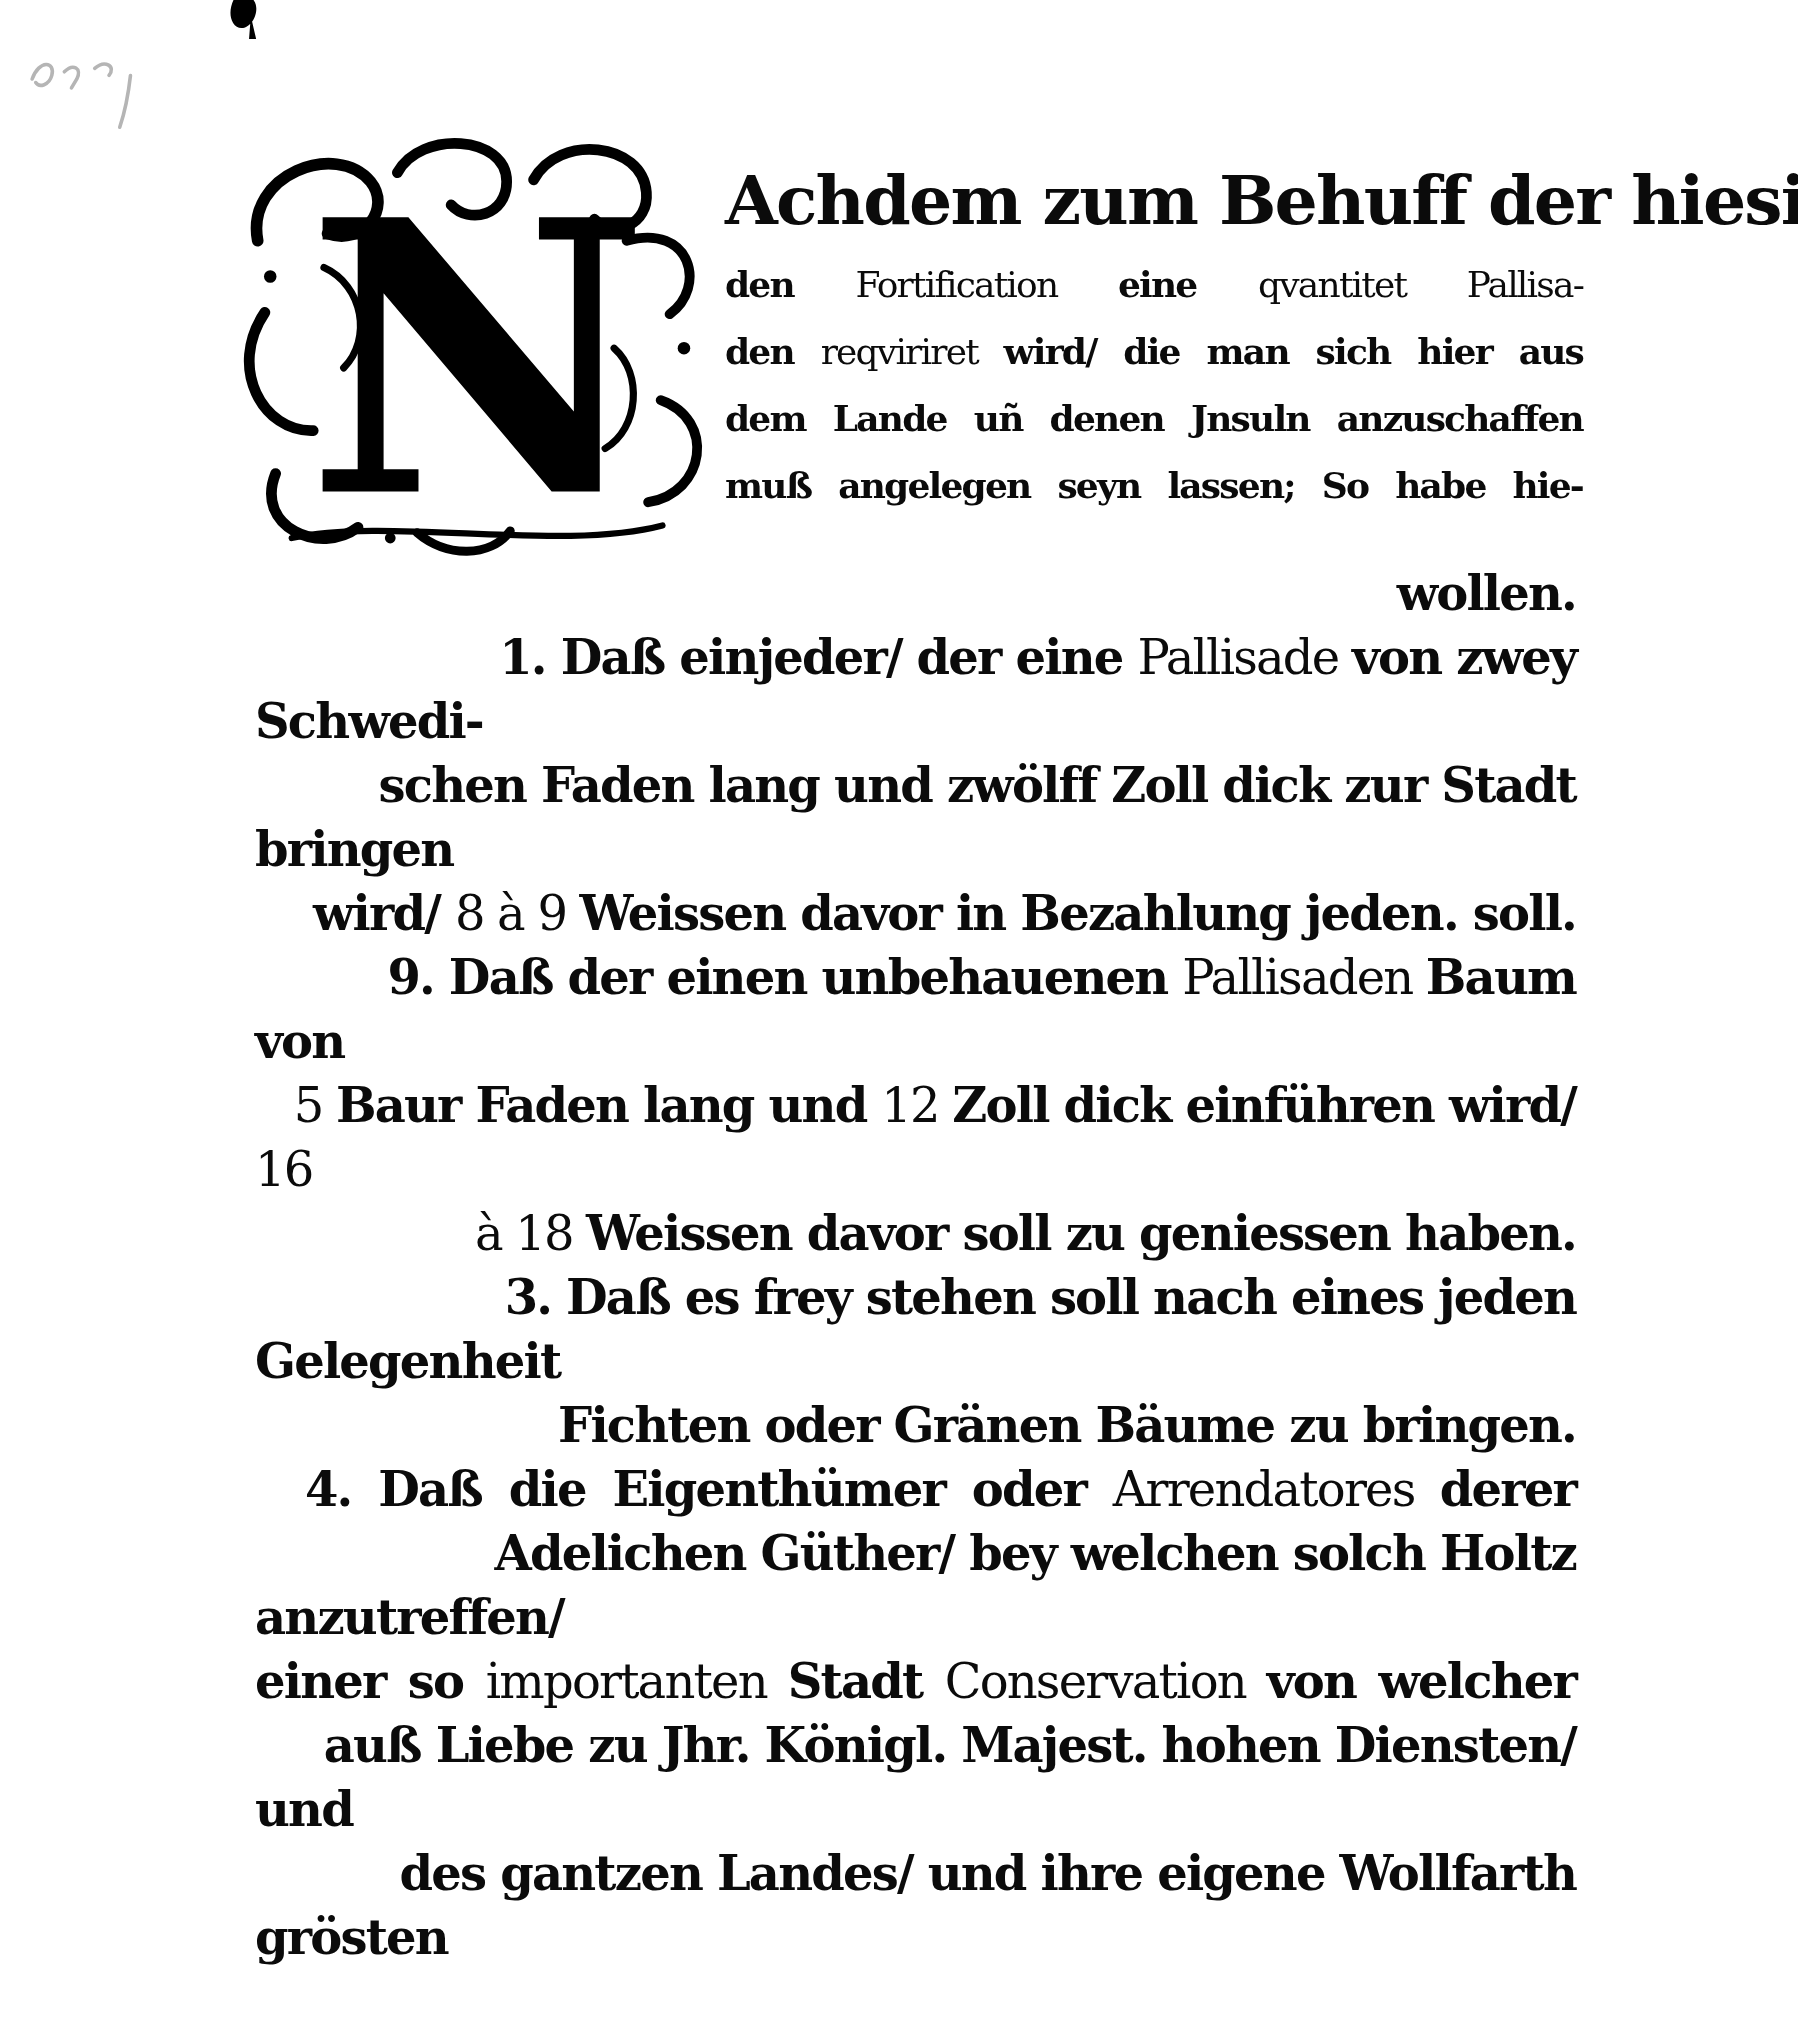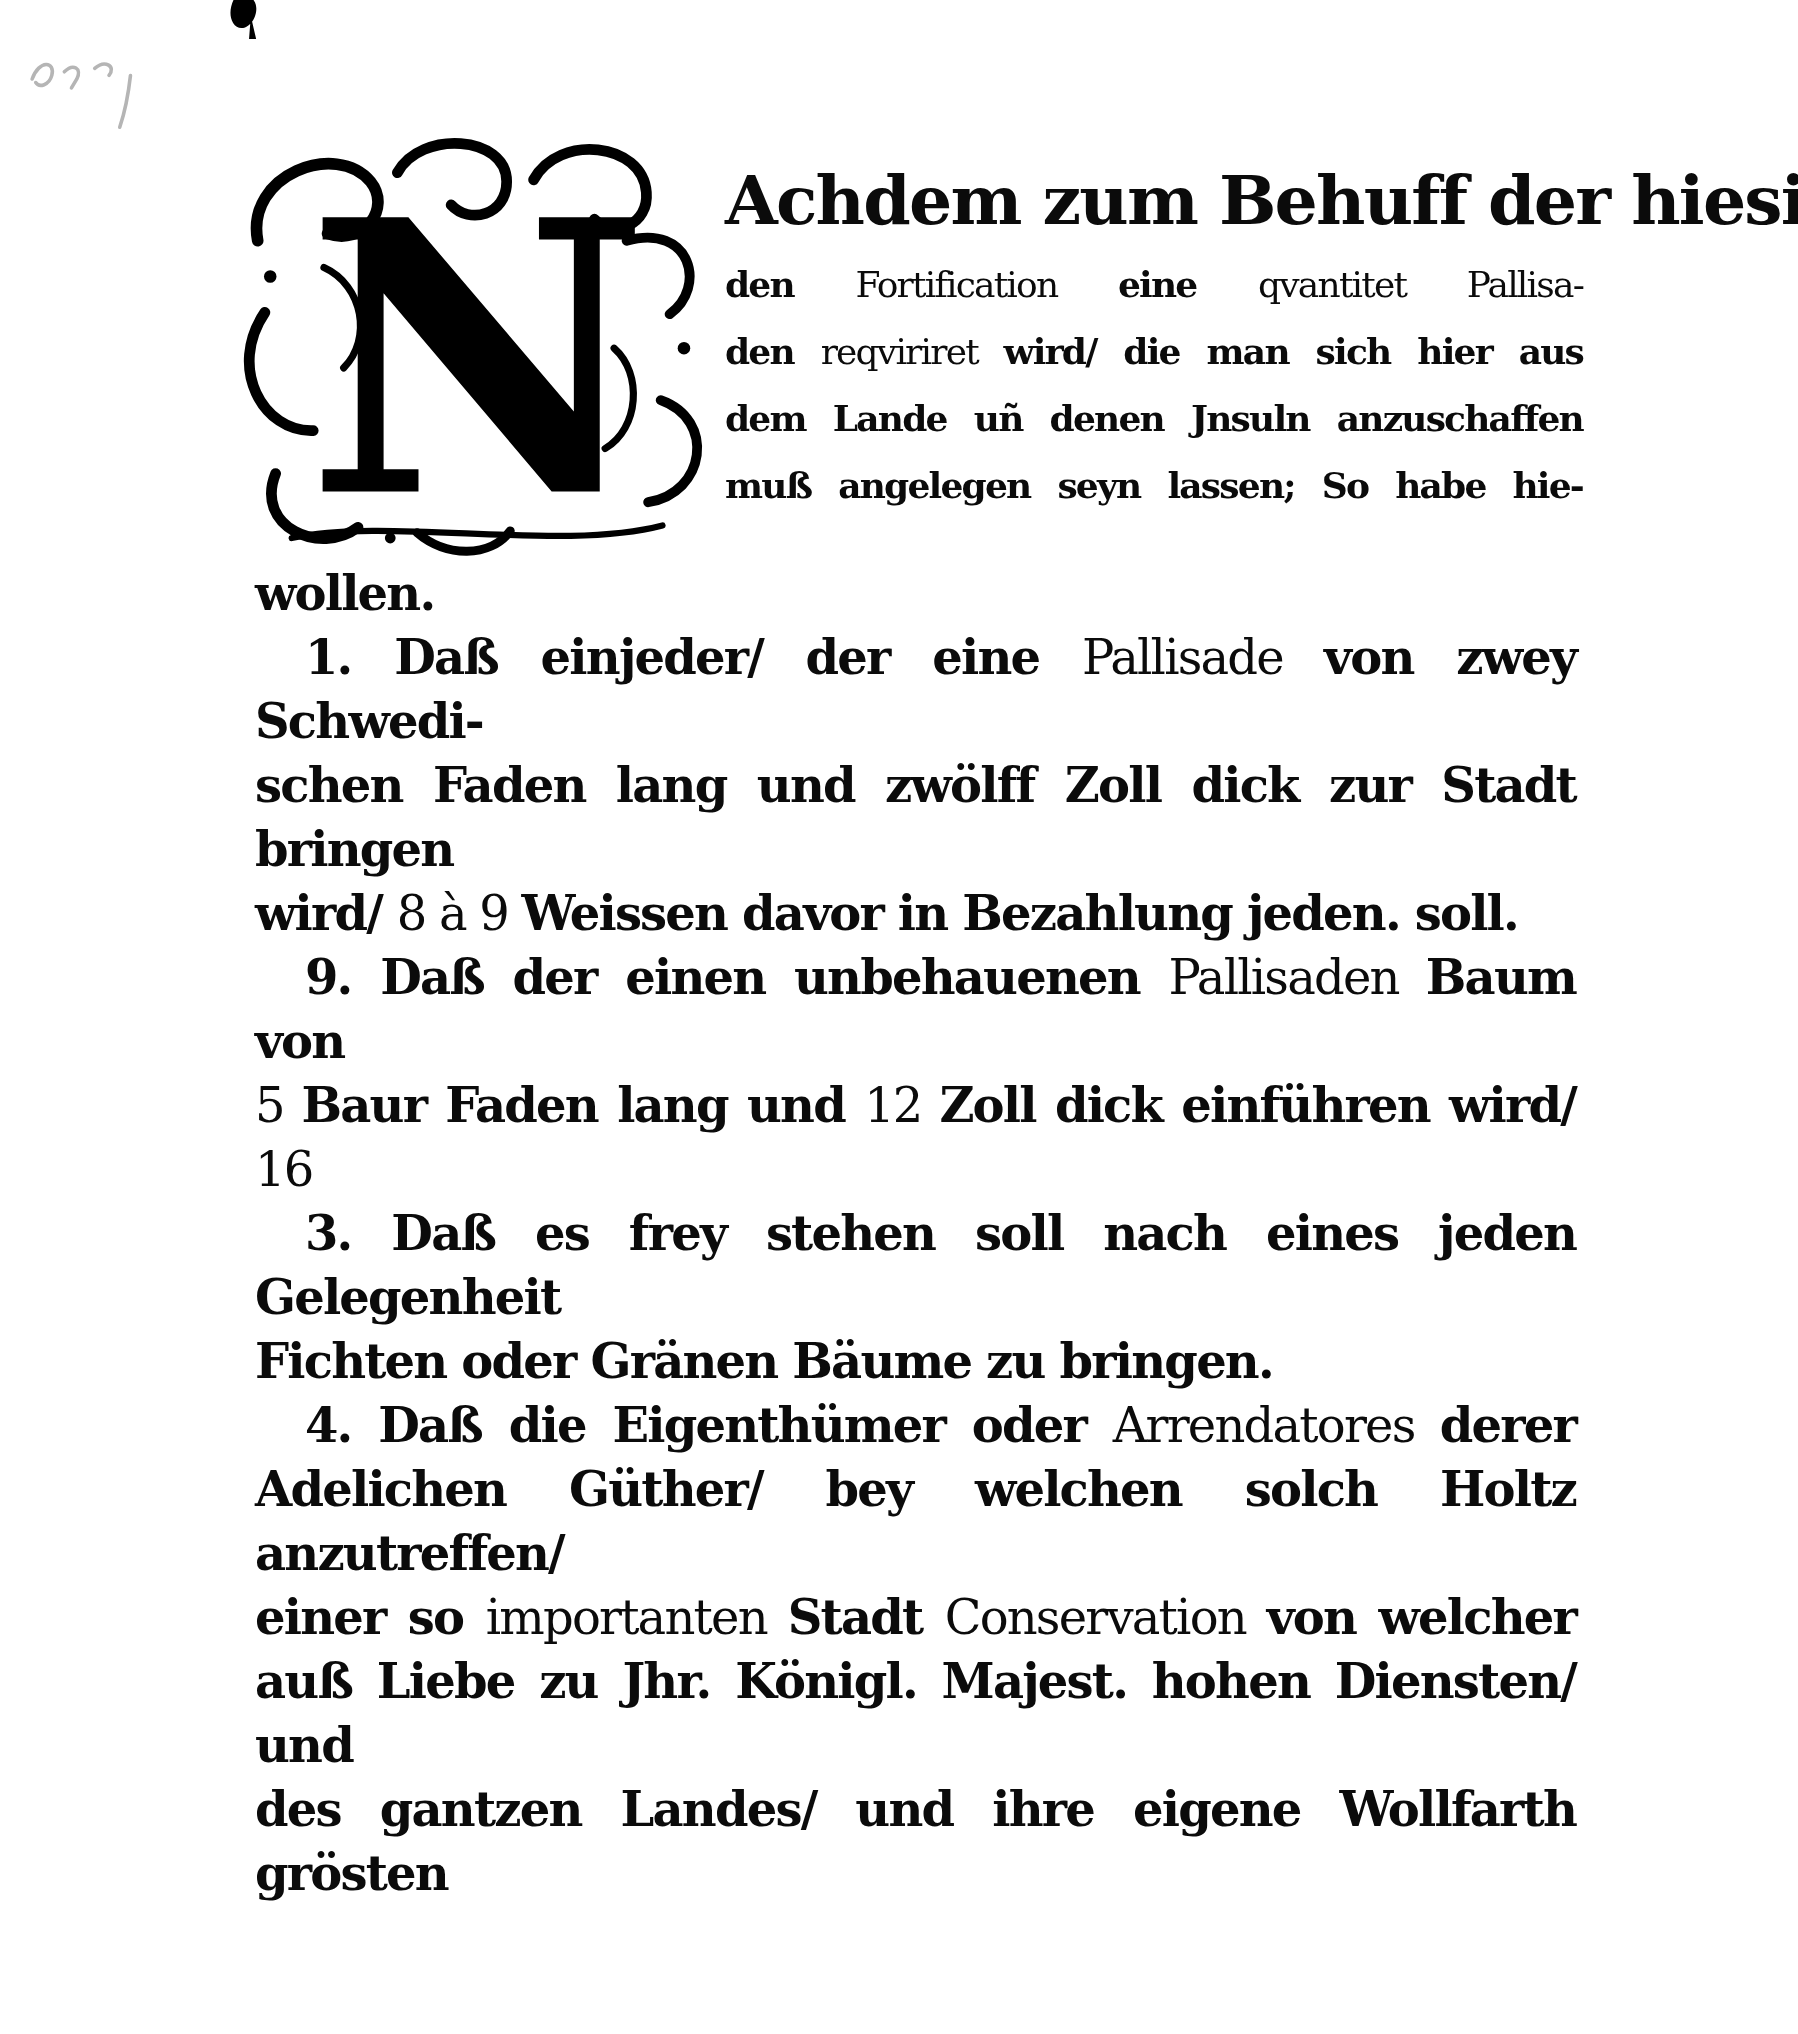--- a/index.html
+++ b/index.html
@@ -28,21 +28,21 @@
     line-height: 100px;
     white-space: nowrap;
     letter-spacing: -1.8px;
   }
   #body-lines {
     position: absolute;
     left: 255px; top: 561px;
     width: 1321px;
     letter-spacing: -1.8px;
   }
-  #body-lines .line { font-size: 48px; line-height: 64px; }
+  #body-lines .line { font-size: 48px; line-height: 64px; text-align: right; }
 
   .line { width: 100%; }
   .line.justify { text-align: justify; text-align-last: justify; }
   .line.indent { text-indent: 50px; }
   .fraktur { font-weight: 700; }
   .roman   { font-weight: 400; }
 
   
   #drop-cap {
     position: absolute;
@@ -108,20 +108,21 @@
       <div class="line justify"><span class="fraktur">muß angelegen seyn lassen; So habe hie-</span></div>
     </div>
 
   <div id="body-lines">
       <div class="line"><span class="fraktur">wollen.</span></div>
       <div class="line justify indent"><span class="fraktur">1. Daß einjeder/ der eine </span><span class="roman">Pallisade </span><span class="fraktur">von zwey Schwedi-</span></div>
       <div class="line justify"><span class="fraktur">schen Faden lang und zwölff Zoll dick zur Stadt bringen</span></div>
       <div class="line"><span class="fraktur">wird/ </span><span class="roman">8 à 9 </span><span class="fraktur">Weissen davor in Bezahlung jeden. soll.</span></div>
       <div class="line justify indent"><span class="fraktur">9. Daß der einen unbehauenen </span><span class="roman">Pallisaden </span><span class="fraktur">Baum von</span></div>
       <div class="line justify"><span class="roman">5 </span><span class="fraktur">Baur Faden lang und </span><span class="roman">12 </span><span class="fraktur">Zoll dick einführen wird/ </span><span class="roman">16</span></div>
+      <div class="line"><span class="roman">à 18 </span><span class="fraktur">Weissen davor soll zu geniessen haben.</span></div>
       <div class="line justify indent"><span class="fraktur">3. Daß es frey stehen soll nach eines jeden Gelegenheit</span></div>
       <div class="line"><span class="fraktur">Fichten oder Gränen Bäume zu bringen.</span></div>
       <div class="line justify indent"><span class="fraktur">4. Daß die Eigenthümer oder </span><span class="roman">Arrendatores </span><span class="fraktur">derer</span></div>
       <div class="line justify"><span class="fraktur">Adelichen Güther/ bey welchen solch Holtz anzutreffen/</span></div>
       <div class="line justify"><span class="fraktur">einer so </span><span class="roman">importanten </span><span class="fraktur">Stadt </span><span class="roman">Conservation </span><span class="fraktur">von welcher</span></div>
       <div class="line justify"><span class="fraktur">auß Liebe zu Jhr. Königl. Majest. hohen Diensten/ und</span></div>
       <div class="line justify"><span class="fraktur">des gantzen Landes/ und ihre eigene Wollfarth grösten</span></div>
     </div>
 
 </div>

